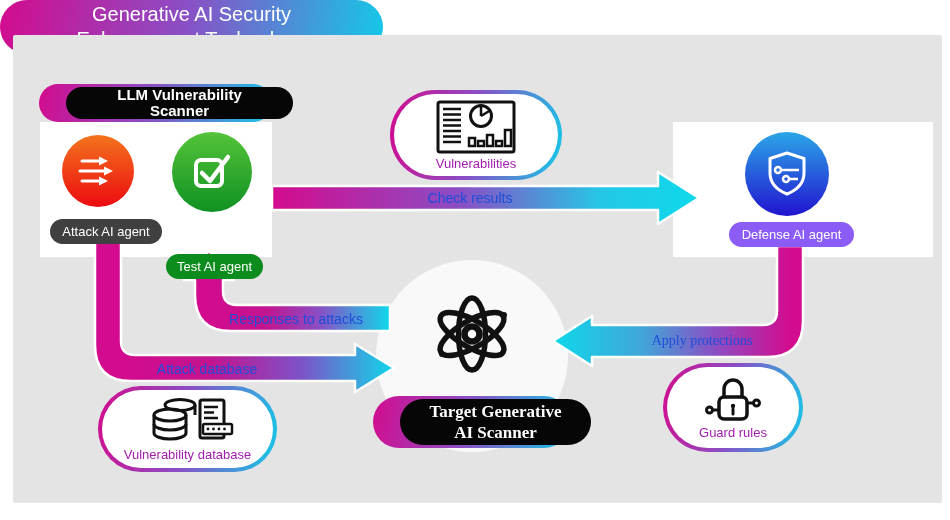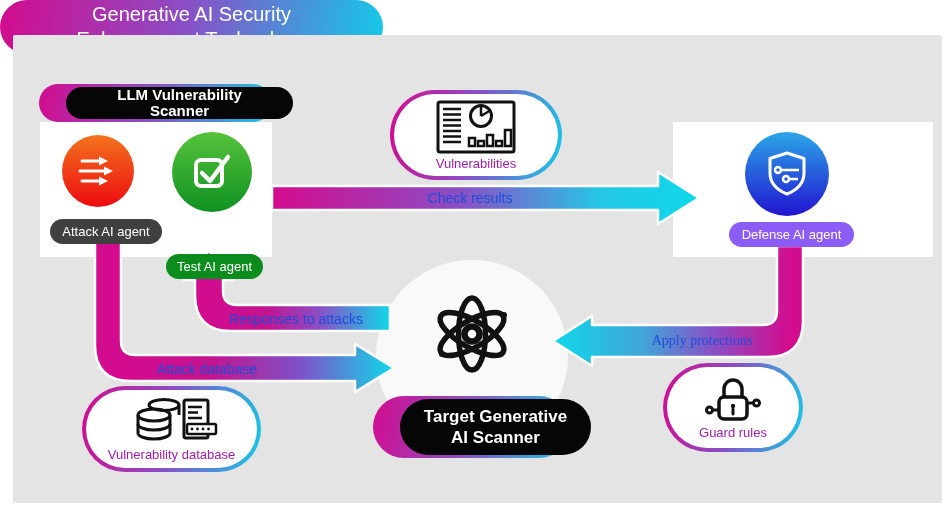--- a/index.html
+++ b/index.html
@@ -42,25 +42,25 @@
 
   .agent-pill{position:absolute;z-index:3;border-radius:999px;color:#ffffff;font-size:13px;
               display:flex;align-items:center;justify-content:center;}
   #attack-pill{left:50px;top:219px;width:112px;height:25px;background:#404040;}
   #test-pill{left:166px;top:222px;width:97px;height:25px;background:#0d8c1e;margin-top:32px;}
   #defense-pill{left:729px;top:222px;width:125px;height:25px;background:#8b5cf6;}
 
   .oval{padding:4px;}
   .oval .inner{border-radius:41px;font-size:13px;}
   #vuln-oval{left:390px;top:90px;width:172px;height:90px;border-radius:45px;}
-  #db-oval{left:82px;top:386px;width:179px;height:86px;border-radius:45px;}
+  #db-oval{left:98px;top:386px;width:179px;height:86px;border-radius:45px;}
   #rules-oval{left:663px;top:363px;width:140px;height:89px;border-radius:45px;}
   .oval .lbl{margin-top:2px;}
 
-  #target-pill{left:373px;top:396px;width:197px;height:62px;border-radius:37px;padding:3px;z-index:3;}
+  #target-pill{left:373px;top:396px;width:197px;height:52px;border-radius:37px;padding:3px;z-index:3;font-family:Liberation Serif, serif;}
   #target-pill .inner{border-radius:34px;font-size:17px;line-height:21px;font-weight:600;}
 
   #check-label{left:370px;top:188px;}
   #responses-label{left:196px;top:309px;}
   #scenarios-label{left:107px;top:359px;}
   #protections-label{left:602px;top:331px;font-family:Liberation Serif, serif;}
 </style>
 </head>
 <body>
 

